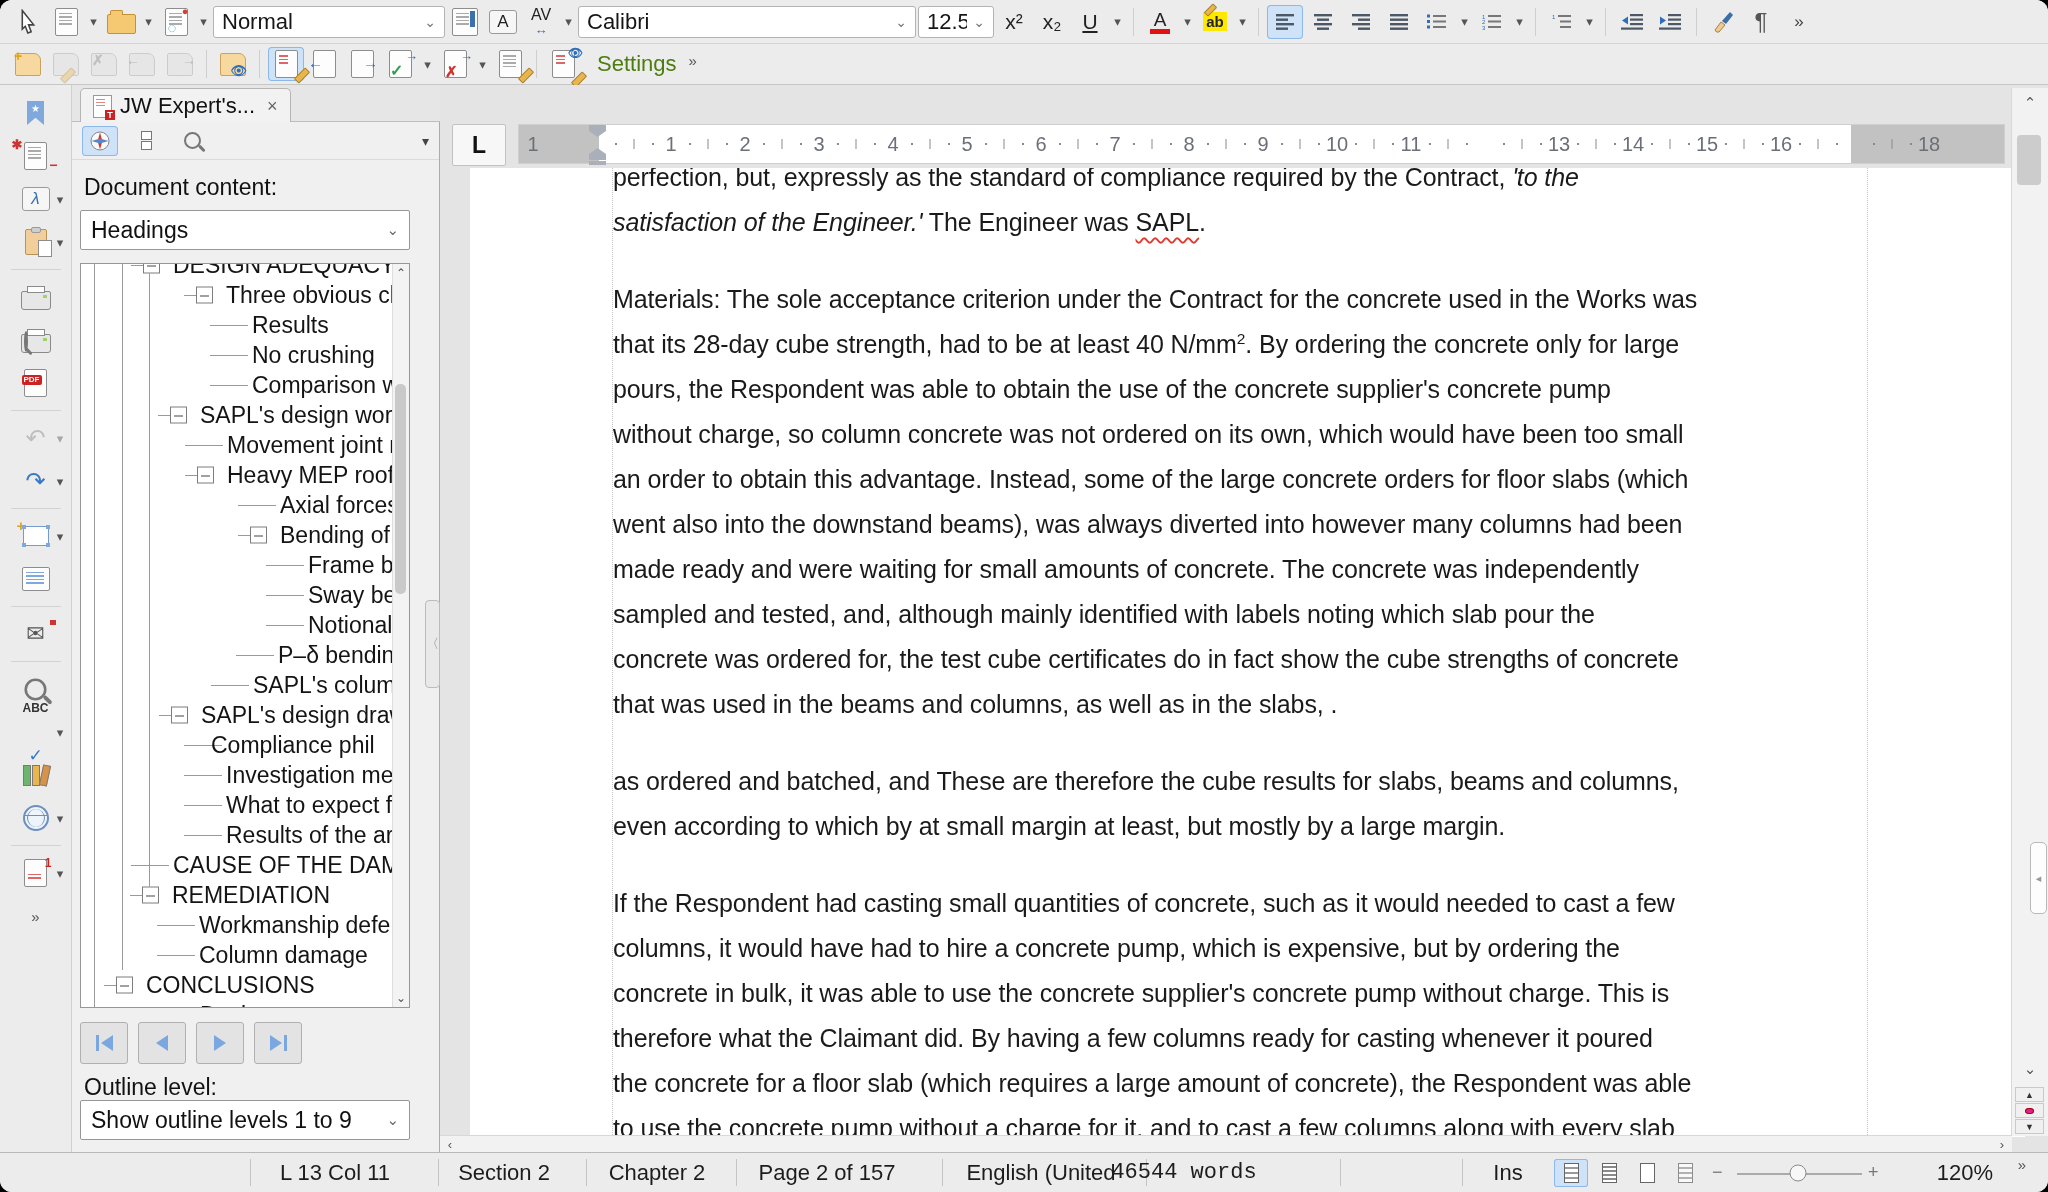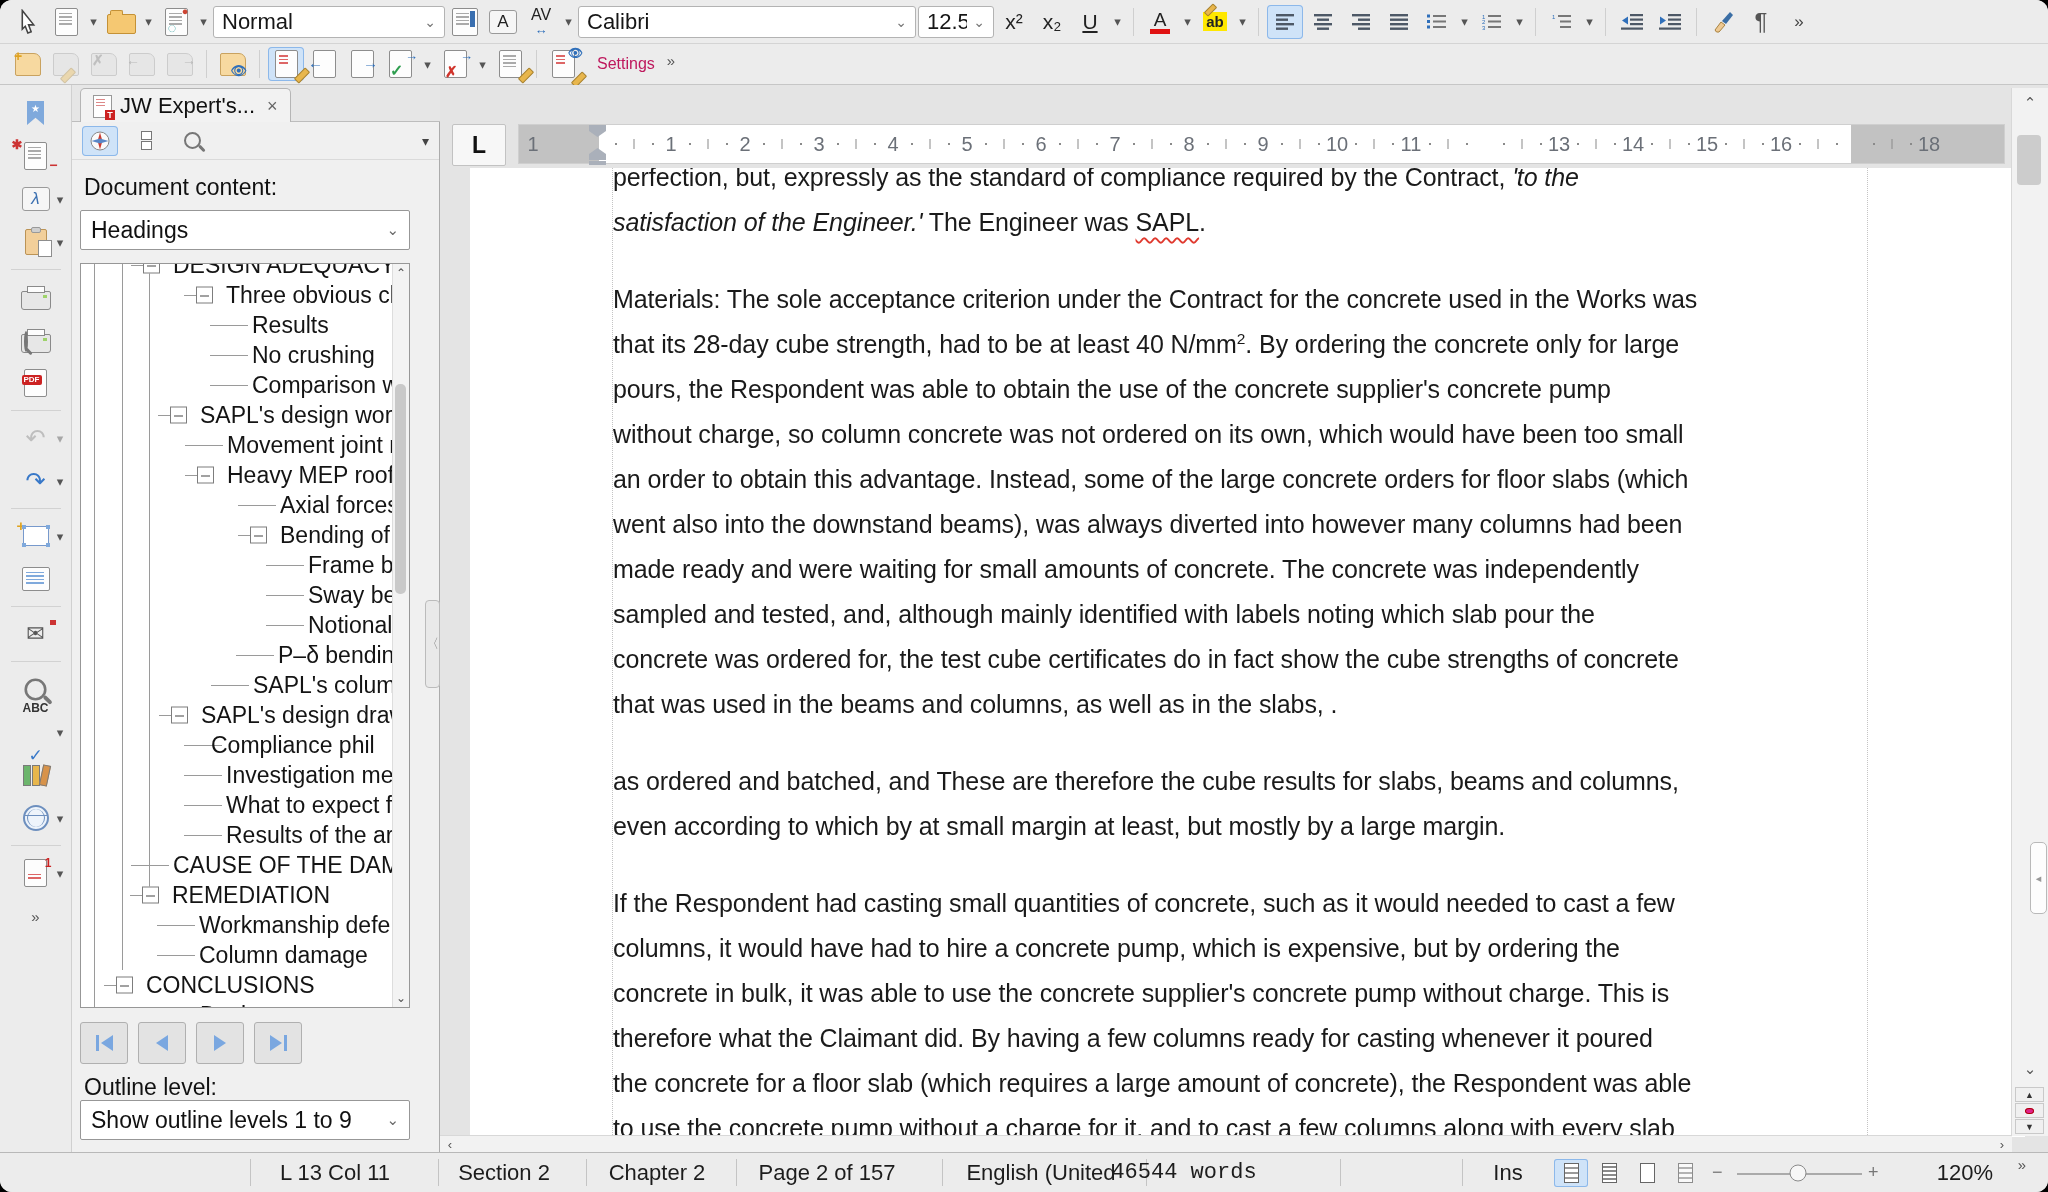--- a/index.html
+++ b/index.html
@@ -417,21 +417,21 @@
         <span class="pencil"></span>
       </span>
     <span class="vsep"></span>
     <span class="btn">
         <span class="i-doc">
           <span class="rl"></span>
         </span>
         <span class="bdg" style="right:-2px;top:0;color:#2f6fba;font-size:12px;">👁</span>
         <span class="pencil" style="bottom:-2px;"></span>
       </span>
-    <span style="font-size:16px;color:#be185d;margin-left:14px;">Settings</span>
+    <span style="font-size:22px;color:#4d7c0f;margin-left:14px;">Settings</span>
     <span style="font-size:15px;color:#555;margin-left:10px;margin-top:-8px;">»</span>
   </div>
 
   <div class="leftbar">
     <span class="lb-item">
         <span class="i-bm"></span>
       </span>
     <span class="lb-item">
         <span class="i-doc">
           <span class="gl"></span>

